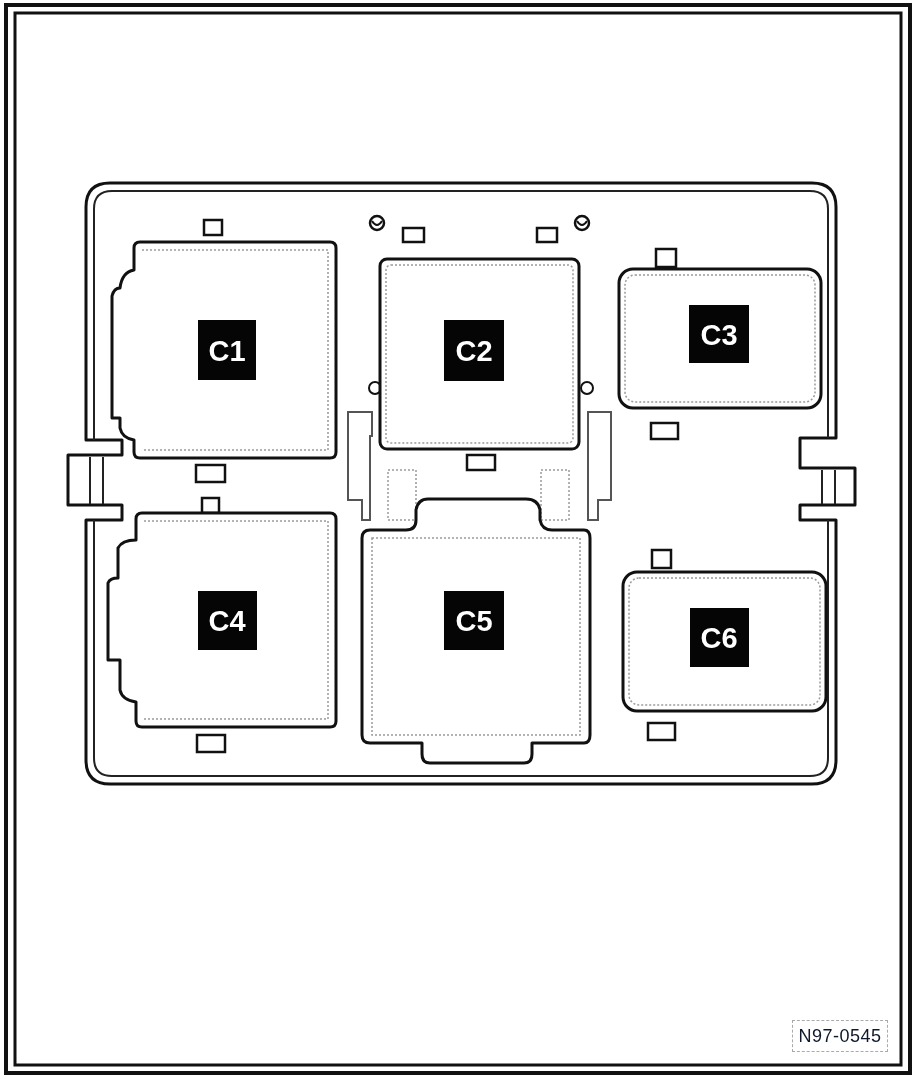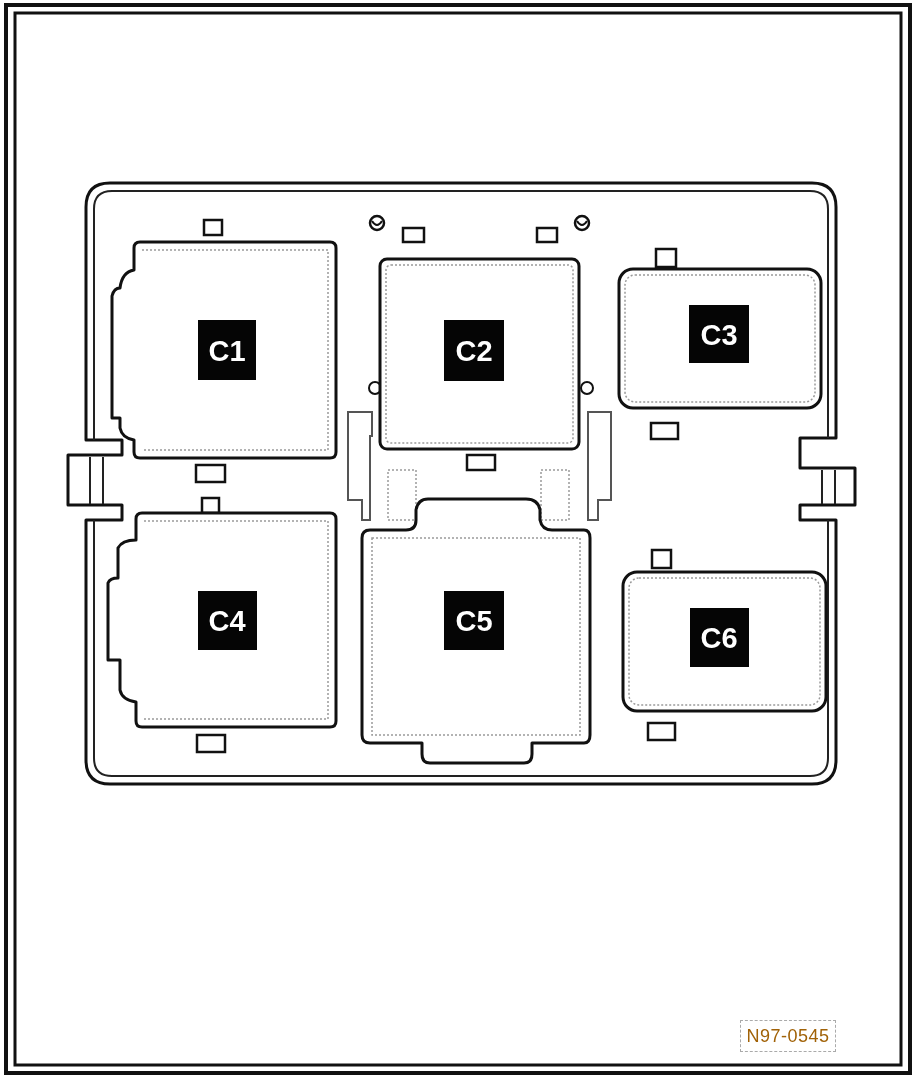--- a/index.html
+++ b/index.html
@@ -6,21 +6,21 @@
     body { width: 916px; height: 1079px; position: relative; overflow: hidden; font-family: "Liberation Sans", sans-serif; }
     #diagram { position: absolute; left: 0; top: 0; width: 916px; height: 1079px; }
     .ln { fill: none; stroke: #111; stroke-width: 3; stroke-linejoin: round; }
     .ln2 { fill: none; stroke: #222; stroke-width: 2; }
     .dot { fill: none; stroke: #9a9a9a; stroke-width: 1.5; stroke-dasharray: 2 2; }
     .conn { fill: #fff; stroke: #111; stroke-width: 3; stroke-linejoin: round; }
     .tab { fill: #fff; stroke: #111; stroke-width: 2.5; }
     .tabfaint { fill: #fff; stroke: #555; stroke-width: 2; }
     .lblbox { fill: #050505; }
     .lbltxt { fill: #fff; font-family: "Liberation Sans", sans-serif; font-weight: bold; font-size: 29px; }
-    .ref { position: absolute; left: 740px; top: 1020px; width: 94px; height: 30px; border: 1px dashed #aaa; font-family: "Liberation Sans", sans-serif; font-size: 18px; color: #a16207; text-align: center; line-height: 30px; letter-spacing: 0.5px; }
+    .ref { position: absolute; left: 792px; top: 1020px; width: 94px; height: 30px; border: 1px dashed #aaa; font-family: "Liberation Sans", sans-serif; font-size: 18px; color: #0f172a; text-align: center; line-height: 30px; letter-spacing: 0.5px; }
   </style>
 </head>
 <body>
 
 <svg id="diagram" viewBox="0 0 916 1079" xmlns="http://www.w3.org/2000/svg">
 
   <g>
     <rect x="6" y="5" width="904" height="1068" fill="none" stroke="#111" stroke-width="4"></rect>
     <rect x="15" y="13" width="886" height="1052" fill="none" stroke="#111" stroke-width="3"></rect>
   </g>

